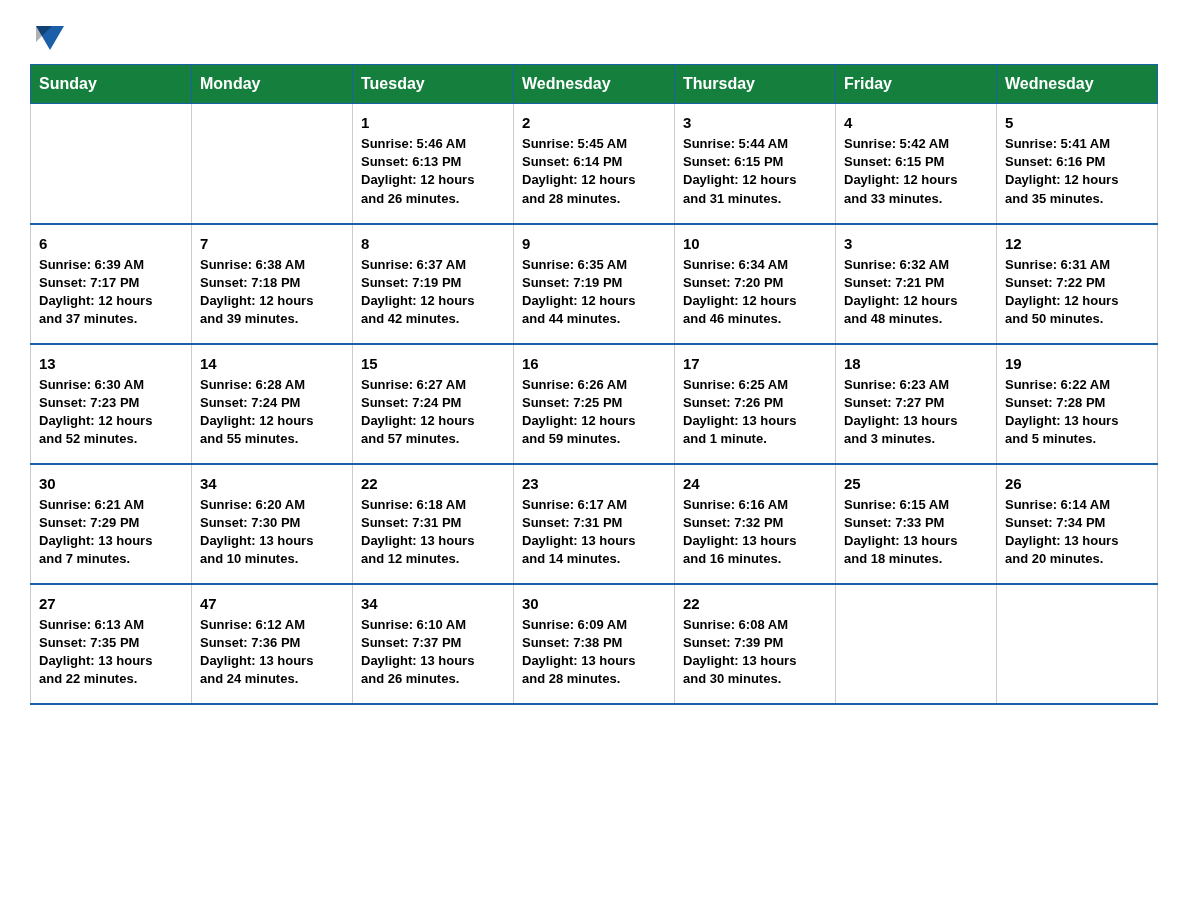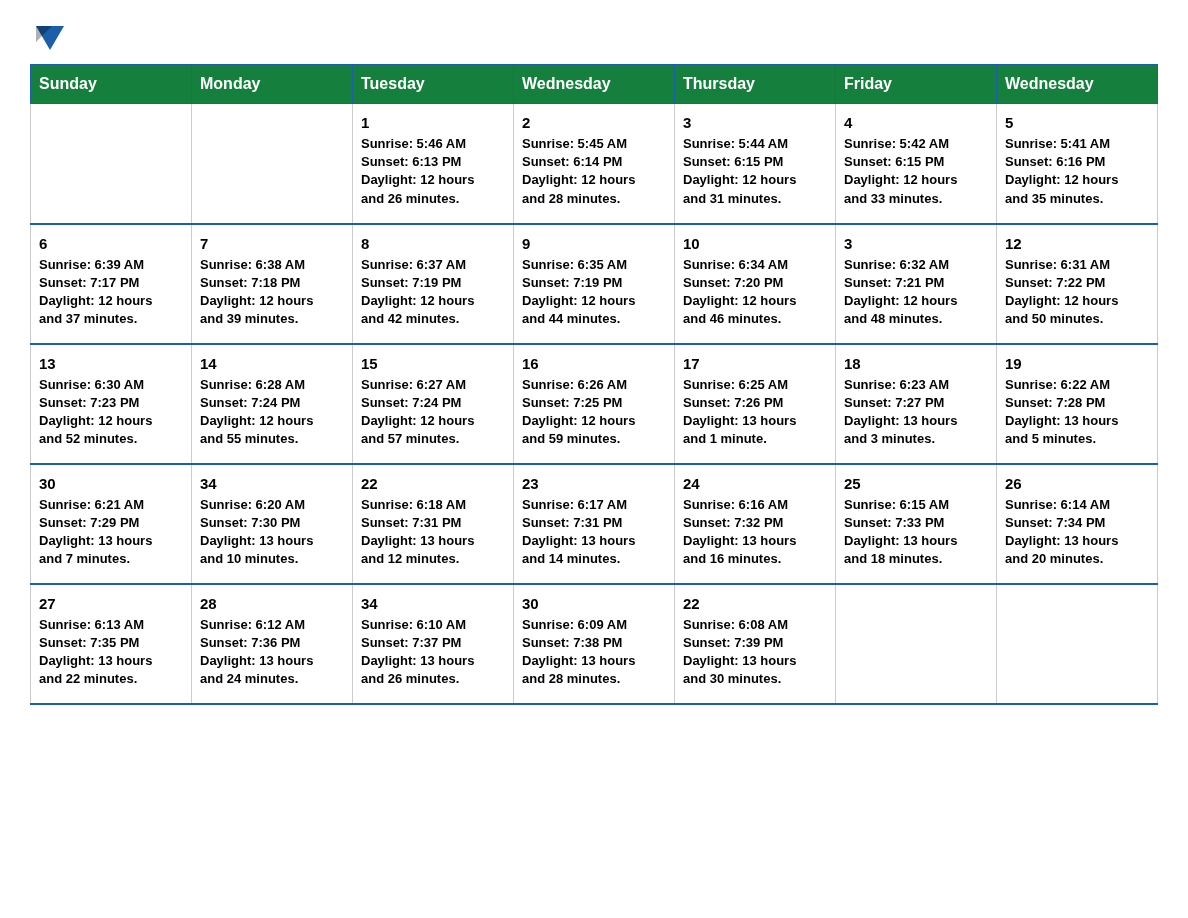--- a/index.html
+++ b/index.html
@@ -228,21 +228,21 @@
           <span class="day-number">26</span>
           <div class="day-info">Sunrise: 6:14 AM<br>Sunset: 7:34 PM<br>Daylight: 13 hours<br>and 20 minutes.</div>
         </td>
       </tr>
       <tr>
         <td>
           <span class="day-number">27</span>
           <div class="day-info">Sunrise: 6:13 AM<br>Sunset: 7:35 PM<br>Daylight: 13 hours<br>and 22 minutes.</div>
         </td>
         <td>
-          <span class="day-number">28</span>
+          <span class="day-number">47</span>
           <div class="day-info">Sunrise: 6:12 AM<br>Sunset: 7:36 PM<br>Daylight: 13 hours<br>and 24 minutes.</div>
         </td>
         <td>
           <span class="day-number">34</span>
           <div class="day-info">Sunrise: 6:10 AM<br>Sunset: 7:37 PM<br>Daylight: 13 hours<br>and 26 minutes.</div>
         </td>
         <td>
           <span class="day-number">30</span>
           <div class="day-info">Sunrise: 6:09 AM<br>Sunset: 7:38 PM<br>Daylight: 13 hours<br>and 28 minutes.</div>
         </td>

